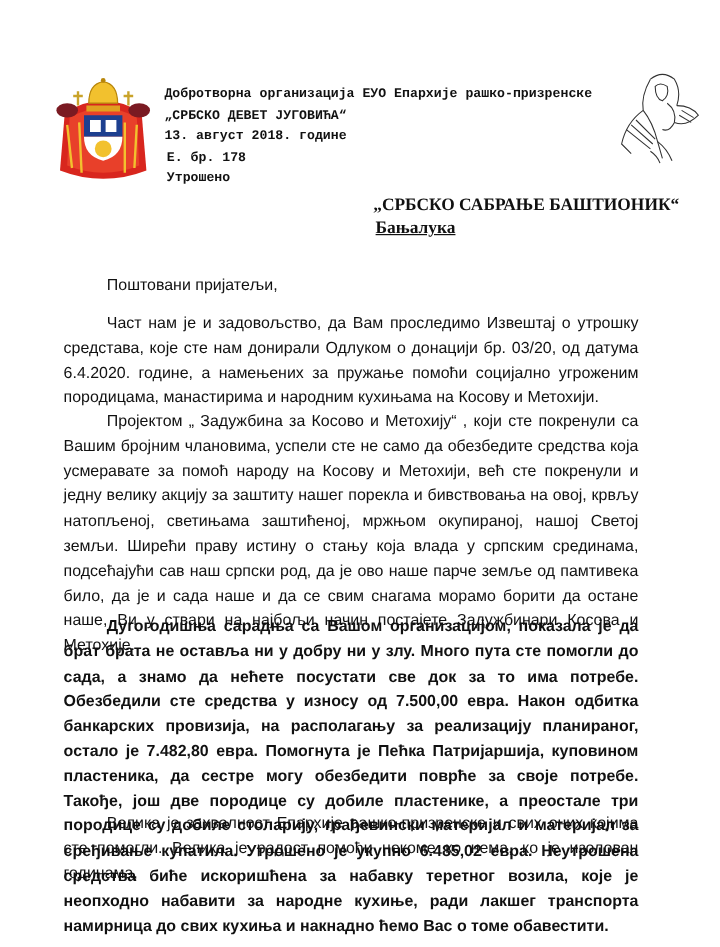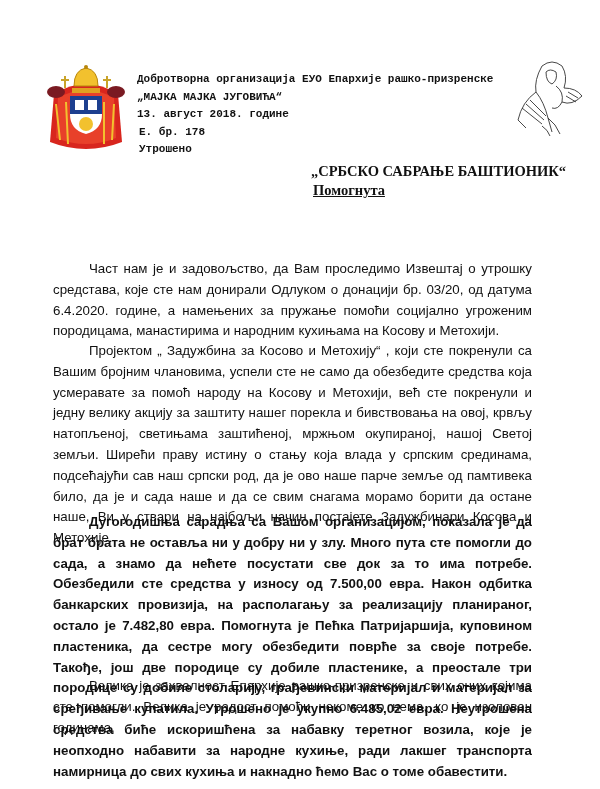--- a/index.html
+++ b/index.html
@@ -57,31 +57,32 @@
     <path d="M52 30 Q64 30 70 38 Q60 48 50 44"></path>
     <path d="M44 28 Q52 34 50 44 Q46 52 40 50"></path>
     <path d="M24 34 Q32 44 36 60 L40 74"></path>
     <path d="M10 50 L30 66 M14 46 L32 62 M18 42 L34 58"></path>
     <path d="M36 60 Q44 66 48 76 M30 68 Q36 72 38 78"></path>
     <path d="M56 34 L66 40 M54 38 L64 44"></path>
   </svg>
 
   <div class="header-block">
     <div>Добротворна организација ЕУО Епархије рашко-призренске</div>
-    <div>„МАЈКА МАЈКА ЈУГОВИЋА“</div>
+    <div>„СРБСКО ДЕВЕТ ЈУГОВИЋА“</div>
     <div>13. август 2018. године</div>
     <div class="indent">Е. бр. 178</div>
     <div class="indent">Утрошено</div>
   </div>
 
   <div class="recipient">
     <div>„СРБСКО САБРАЊЕ БАШТИОНИК“</div>
-    <div class="city">Помогнута</div>
+    <div class="city">Бањалука</div>
   </div>
 
+  <div class="greeting">Поштовани пријатељи,</div>
 
   <div class="body-text" id="p1">
     <p>Част нам је и задовољство, да Вам проследимо Извештај о утрошку средстава, које сте нам донирали Одлуком о донацији бр. 03/20, од датума 6.4.2020. године, а намењених за пружање помоћи социјално угроженим породицама, манастирима и народним кухињама на Косову и Метохији.</p>
   </div>
   <div class="body-text" id="p2">
     <p>Пројектом „ Задужбина за Косово и Метохију“ , који сте покренули са Вашим бројним члановима, успели сте не само да обезбедите средства која усмеравате за помоћ народу на Косову и Метохији, већ сте покренули и једну велику акцију за заштиту нашег порекла и бивствовања на овој, крвљу натопљеној, светињама заштићеној, мржњом окупираној, нашој Светој земљи. Ширећи праву истину о стању која влада у српским срединама, подсећајући сав наш српски род, да је ово наше парче земље од памтивека било, да је и сада наше и да се свим снагама морамо борити да остане наше, Ви у ствари на најбољи начин постајете Задужбинари Косова и Метохије.</p>
   </div>
   <div class="body-text" id="p3">
     <p>Дугогодишња сарадња са Вашом организацијом, показала је да брат брата не оставља ни у добру ни у злу. Много пута сте помогли до сада, а знамо да нећете посустати све док за то има потребе. Обезбедили сте средства у износу од 7.500,00 евра. Након одбитка банкарских провизија, на располагању за реализацију планираног, остало је 7.482,80 евра. Помогнута је Пећка Патријаршија, куповином пластеника, да сестре могу обезбедити поврће за своје потребе. Такође, још две породице су добиле пластенике, а преостале три породице су добиле столарију, грађевински материјал и материјал за сређивање купатила. Утрошено је укупно 6.485,02 евра. Неутрошена средства биће искоришћена за набавку теретног возила, које је неопходно набавити за народне кухиње, ради лакшег транспорта намирница до свих кухиња и накнадно ћемо Вас о томе обавестити.</p>
   </div>

